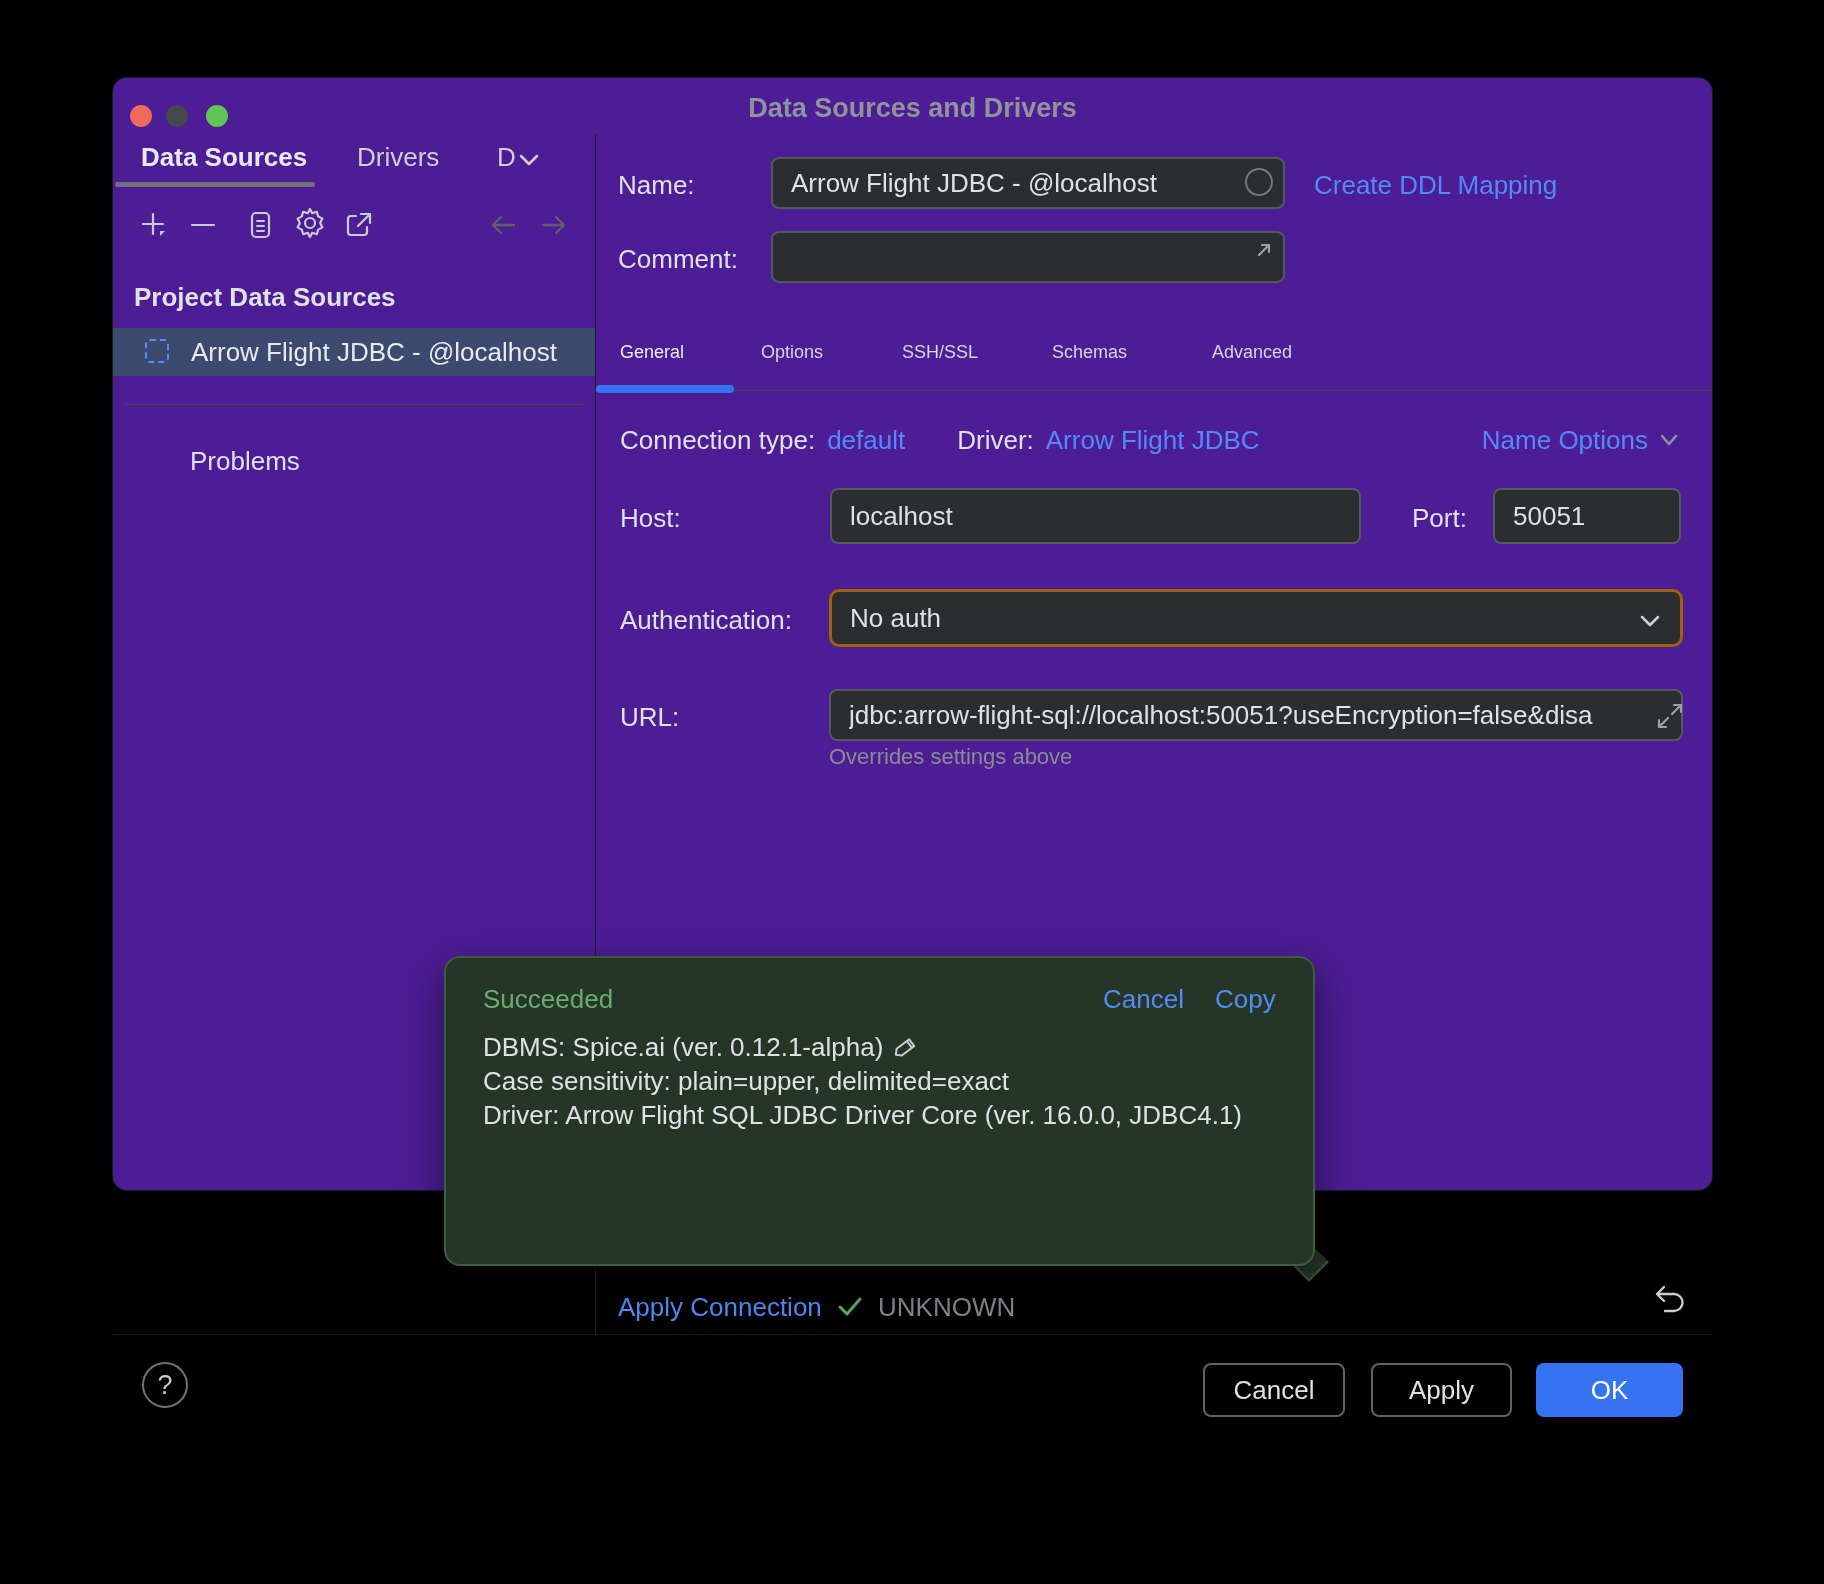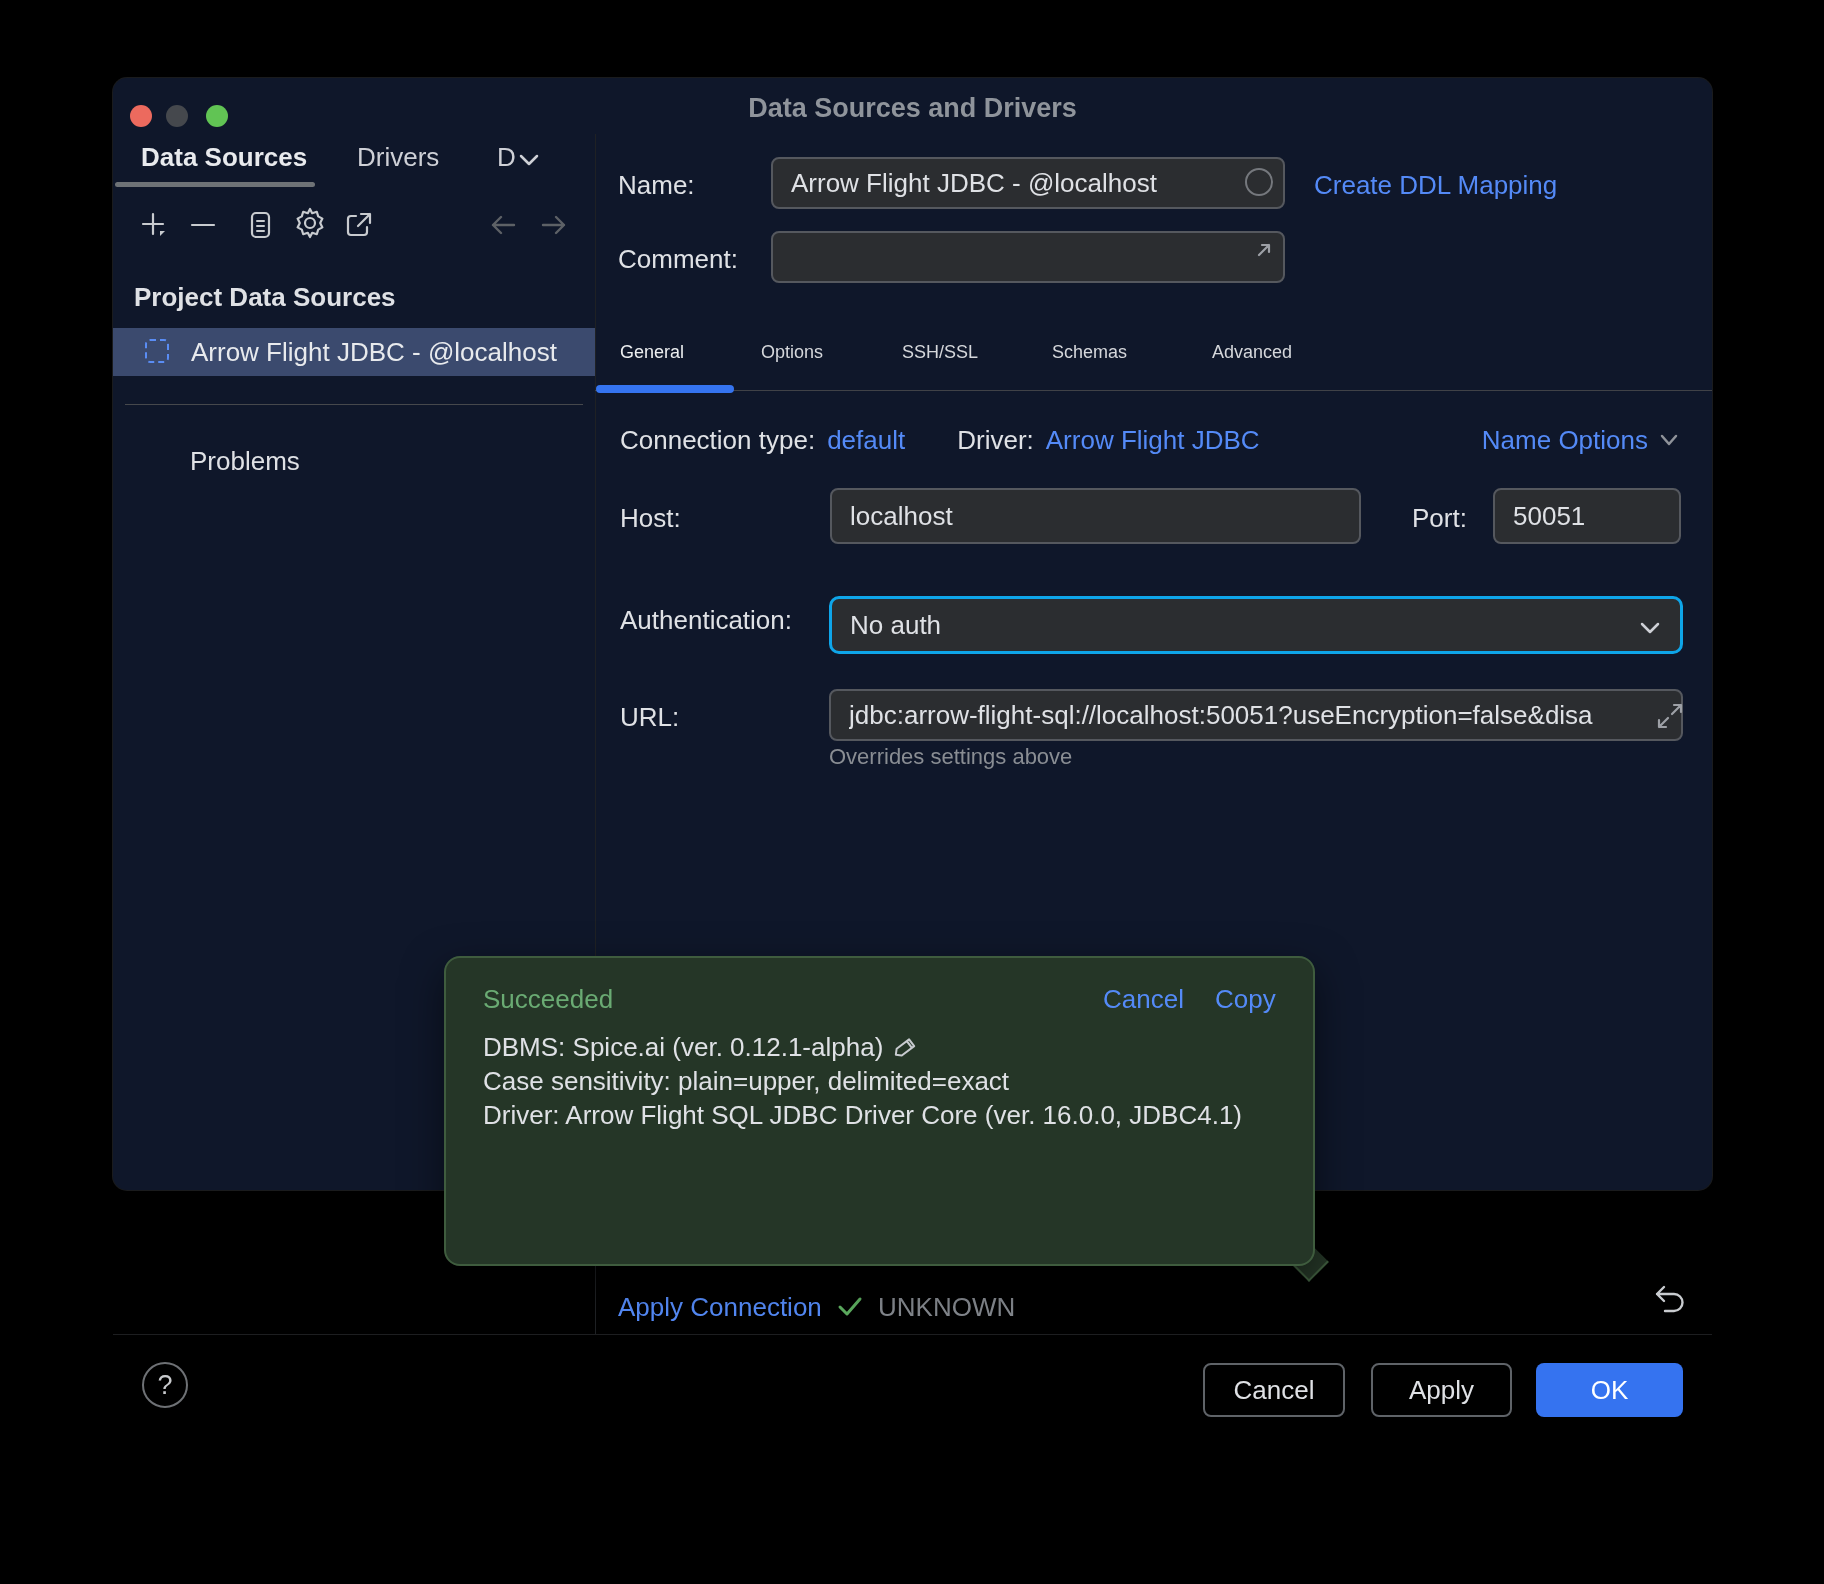--- a/index.html
+++ b/index.html
@@ -1,18 +1,18 @@
 <!DOCTYPE html>
 <html><head>
 <meta charset="utf-8">
 <style>
   html,body{margin:0;padding:0;background:#000;width:1824px;height:1584px;overflow:hidden;
     font-family:"Liberation Sans",sans-serif;-webkit-font-smoothing:antialiased;}
   .canvas{position:relative;width:1824px;height:1584px;background:#000;}
-  .window{position:absolute;left:113px;top:78px;width:1599px;height:1112px;background:#0f172a;
+  .window{position:absolute;left:113px;top:78px;width:1599px;height:1112px;background:#4c1d95;
     border-radius:14px;box-shadow:0 0 0 1px #1a1b1d,0 24px 70px rgba(0,0,0,.65);}
   .abs{position:absolute;}
   .txt{color:#dfe1e5;font-size:26px;line-height:30px;white-space:nowrap;}
   .link{color:#548af7;}
 
   
   .titlebar{position:absolute;left:0;top:0;width:100%;height:58px;}
   .tl{position:absolute;top:27px;width:22px;height:22px;border-radius:50%;}
   .tl.red{left:17px;background:#ec6a5e;}
   .tl.grey{left:53px;background:#45484d;}
@@ -182,21 +182,21 @@
     <div class="form-label" style="left:507px;top:425px;">Host:</div>
     <div class="field" style="left:717px;top:410px;width:531px;height:56px;">
       <span class="val">localhost</span>
     </div>
     <div class="form-label" style="left:1299px;top:425px;">Port:</div>
     <div class="field" style="left:1380px;top:410px;width:188px;height:56px;">
       <span class="val">50051</span>
     </div>
 
     <div class="form-label" style="left:507px;top:527px;">Authentication:</div>
-    <div class="field" style="left:716px;top:511px;width:854px;height:58px;border:3px solid #0ea5e9;border-radius:10px;margin-top:7px;">
+    <div class="field" style="left:716px;top:511px;width:854px;height:58px;border:3px solid #a16207;border-radius:10px;">
       <span class="val">No auth</span>
       <span class="abs" style="right:18px;top:21px;">
         <svg width="24" height="16" viewBox="0 0 24 16">
             <polyline points="4,4 12,12 20,4" fill="none" stroke="#ced0d6" stroke-width="2.5" stroke-linecap="round" stroke-linejoin="round"></polyline>
           </svg>
       </span>
     </div>
 
     <div class="form-label" style="left:507px;top:624px;">URL:</div>
     <div class="field clip url-field" style="left:716px;top:611px;width:854px;height:52px;">

